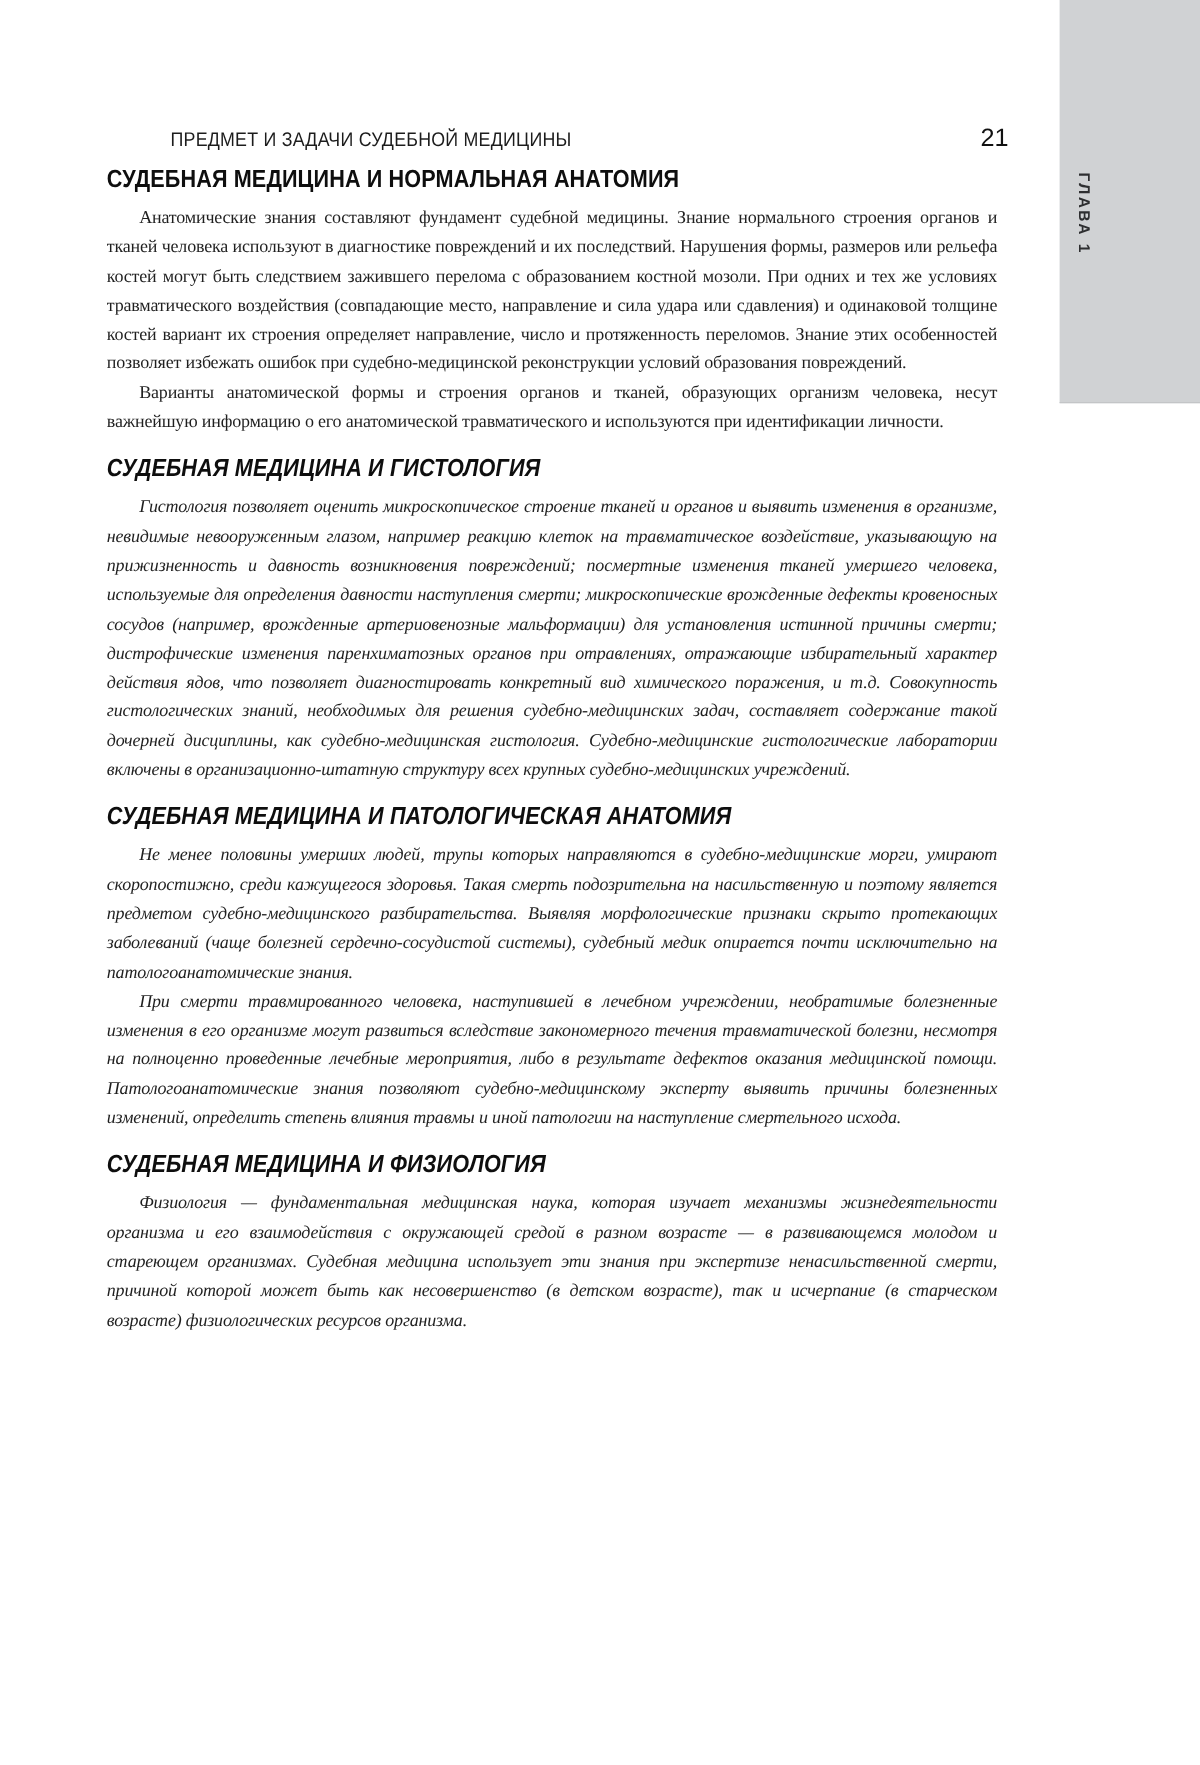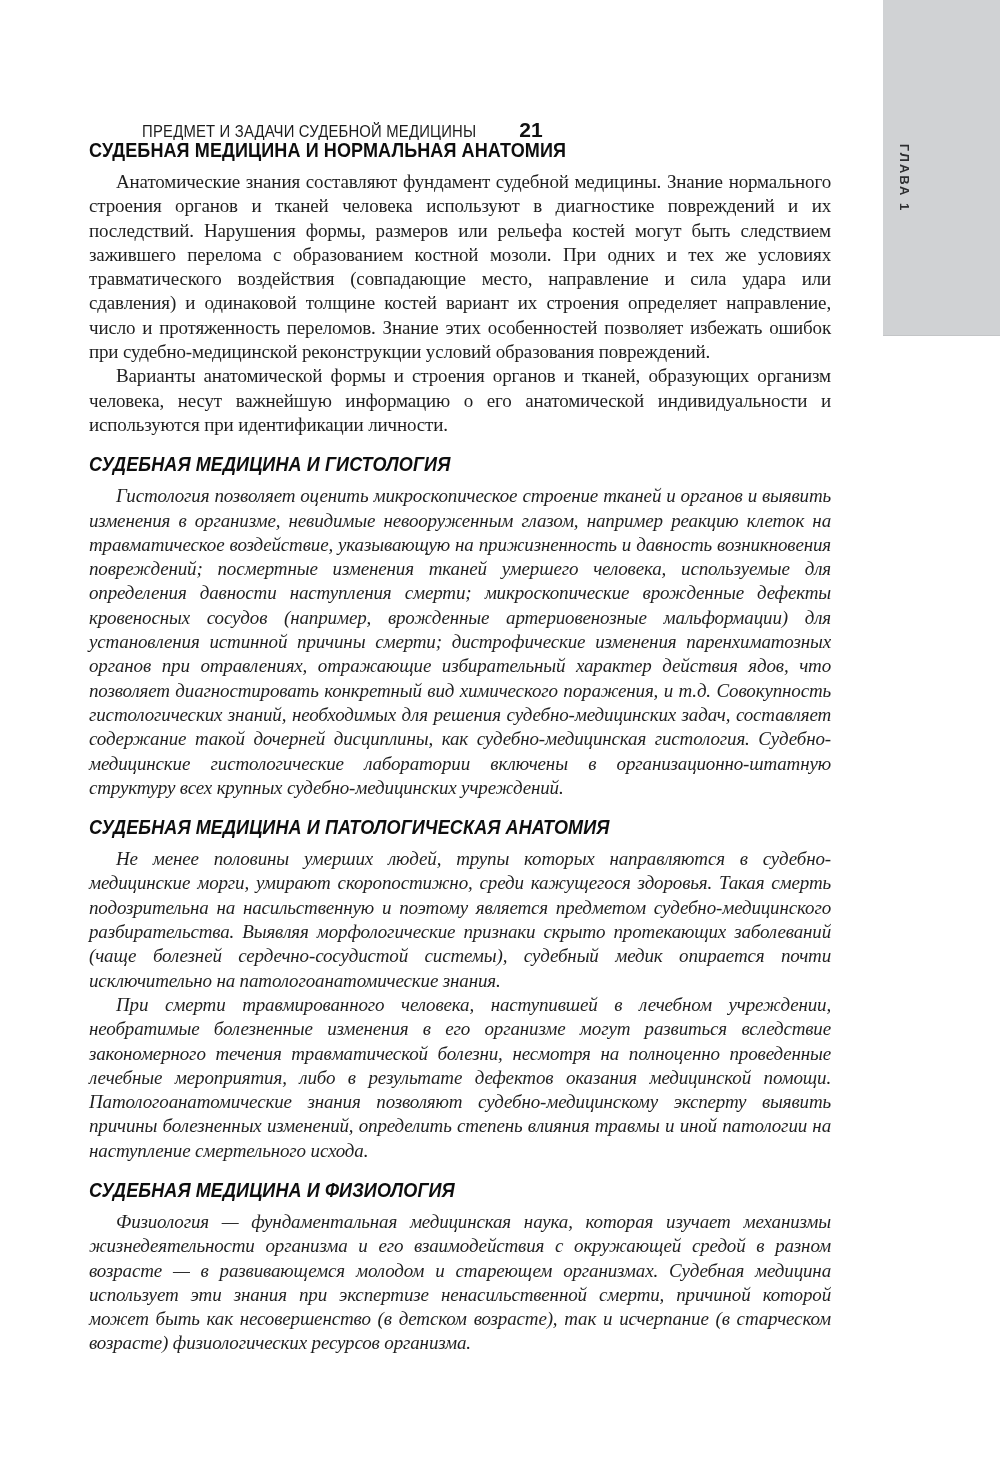--- a/index.html
+++ b/index.html
@@ -39,39 +39,39 @@
     font-weight: 700;
     font-size: 13px;
     letter-spacing: 2px;
     color: #2d2e30;
   }
 
   
   .running-header {
     position: absolute;
     left: 105px;
-    top: 118px;
+    top: 104px;
     width: 742px;
     display: flex;
-    justify-content: flex-start;
+    justify-content: space-between;
     align-items: baseline;
   }
   .running-title {
     font-family: "Liberation Sans", sans-serif;
     font-weight: 500;
     font-size: 16.5px;
     letter-spacing: 0.2px;
     color: #1c1c1c;
     transform: scaleX(0.9);
     transform-origin: 100% 50%;
     white-space: nowrap;
   }
   .page-number {
     font-family: "Liberation Sans", sans-serif;
-    font-weight: 700;
+    font-weight: 400;
     font-size: 21px;
     color: #111111;
     margin-left: 43px;
     width: 30px;
     text-align: left;
   }
 
   
   .content {
     position: absolute;
@@ -88,21 +88,21 @@
     font-size: 20.5px;
     line-height: 24px;
     color: #0e0e0e;
     letter-spacing: 0.1px;
     transform: scaleX(0.88);
     transform-origin: 0 50%;
     white-space: nowrap;
   }
   .body-paragraph {
     margin: 0;
-    font-size: 19px;
+    font-size: 15px;
     line-height: 24.3px;
     text-align: justify;
     text-indent: 27px;
     color: #1f1f1f;
     letter-spacing: -0.15px;
   }
 </style>
 </head>
 <body>
 
@@ -115,21 +115,21 @@
   <div class="running-header">
     <span class="running-title">ПРЕДМЕТ И ЗАДАЧИ СУДЕБНОЙ МЕДИЦИНЫ</span>
     <span class="page-number">21</span>
   </div>
 
   <div class="content">
 
     <div class="section">
       <h2 class="section-heading">СУДЕБНАЯ МЕДИЦИНА И НОРМАЛЬНАЯ АНАТОМИЯ</h2>
       <p class="body-paragraph">Анатомические знания составляют фундамент судебной медицины. Знание нормального строения органов и тканей человека используют в диагностике повреждений и их последствий. Нарушения формы, размеров или рельефа костей могут быть следствием зажившего перелома с образованием костной мозоли. При одних и тех же условиях травматического воздействия (совпадающие место, направление и сила удара или сдавления) и одинаковой толщине костей вариант их строения определяет направление, число и протяженность переломов. Знание этих особенностей позволяет избежать ошибок при судебно-медицинской реконструкции условий образования повреждений.</p>
-      <p class="body-paragraph">Варианты анатомической формы и строения органов и тканей, образующих организм человека, несут важнейшую информацию о его анатомической индивидуальности и используются при идентификации личности.</p>
+      <p class="body-paragraph">Варианты анатомической формы и строения органов и тканей, образующих организм человека, несут важнейшую информацию о его анатомической травматического и используются при идентификации личности.</p>
     </div>
 
     <div class="section">
       <h2 class="section-heading">СУДЕБНАЯ МЕДИЦИНА И ГИСТОЛОГИЯ</h2>
       <p class="body-paragraph">Гистология позволяет оценить микроскопическое строение тканей и органов и выявить изменения в организме, невидимые невооруженным глазом, например реакцию клеток на травматическое воздействие, указывающую на прижизненность и давность возникновения повреждений; посмертные изменения тканей умершего человека, используемые для определения давности наступления смерти; микроскопические врожденные дефекты кровеносных сосудов (например, врожденные артериовенозные мальформации) для установления истинной причины смерти; дистрофические изменения паренхиматозных органов при отравлениях, отражающие избирательный характер действия ядов, что позволяет диагностировать конкретный вид химического поражения, и т.д. Совокупность гистологических знаний, необходимых для решения судебно-медицинских задач, составляет содержание такой дочерней дисциплины, как судебно-медицинская гистология. Судебно-медицинские гистологические лаборатории включены в организационно-штатную структуру всех крупных судебно-медицинских учреждений.</p>
     </div>
 
     <div class="section">
       <h2 class="section-heading">СУДЕБНАЯ МЕДИЦИНА И ПАТОЛОГИЧЕСКАЯ АНАТОМИЯ</h2>
       <p class="body-paragraph">Не менее половины умерших людей, трупы которых направляются в судебно-медицинские морги, умирают скоропостижно, среди кажущегося здоровья. Такая смерть подозрительна на насильственную и поэтому является предметом судебно-медицинского разбирательства. Выявляя морфологические признаки скрыто протекающих заболеваний (чаще болезней сердечно-сосудистой системы), судебный медик опирается почти исключительно на патологоанатомические знания.</p>

